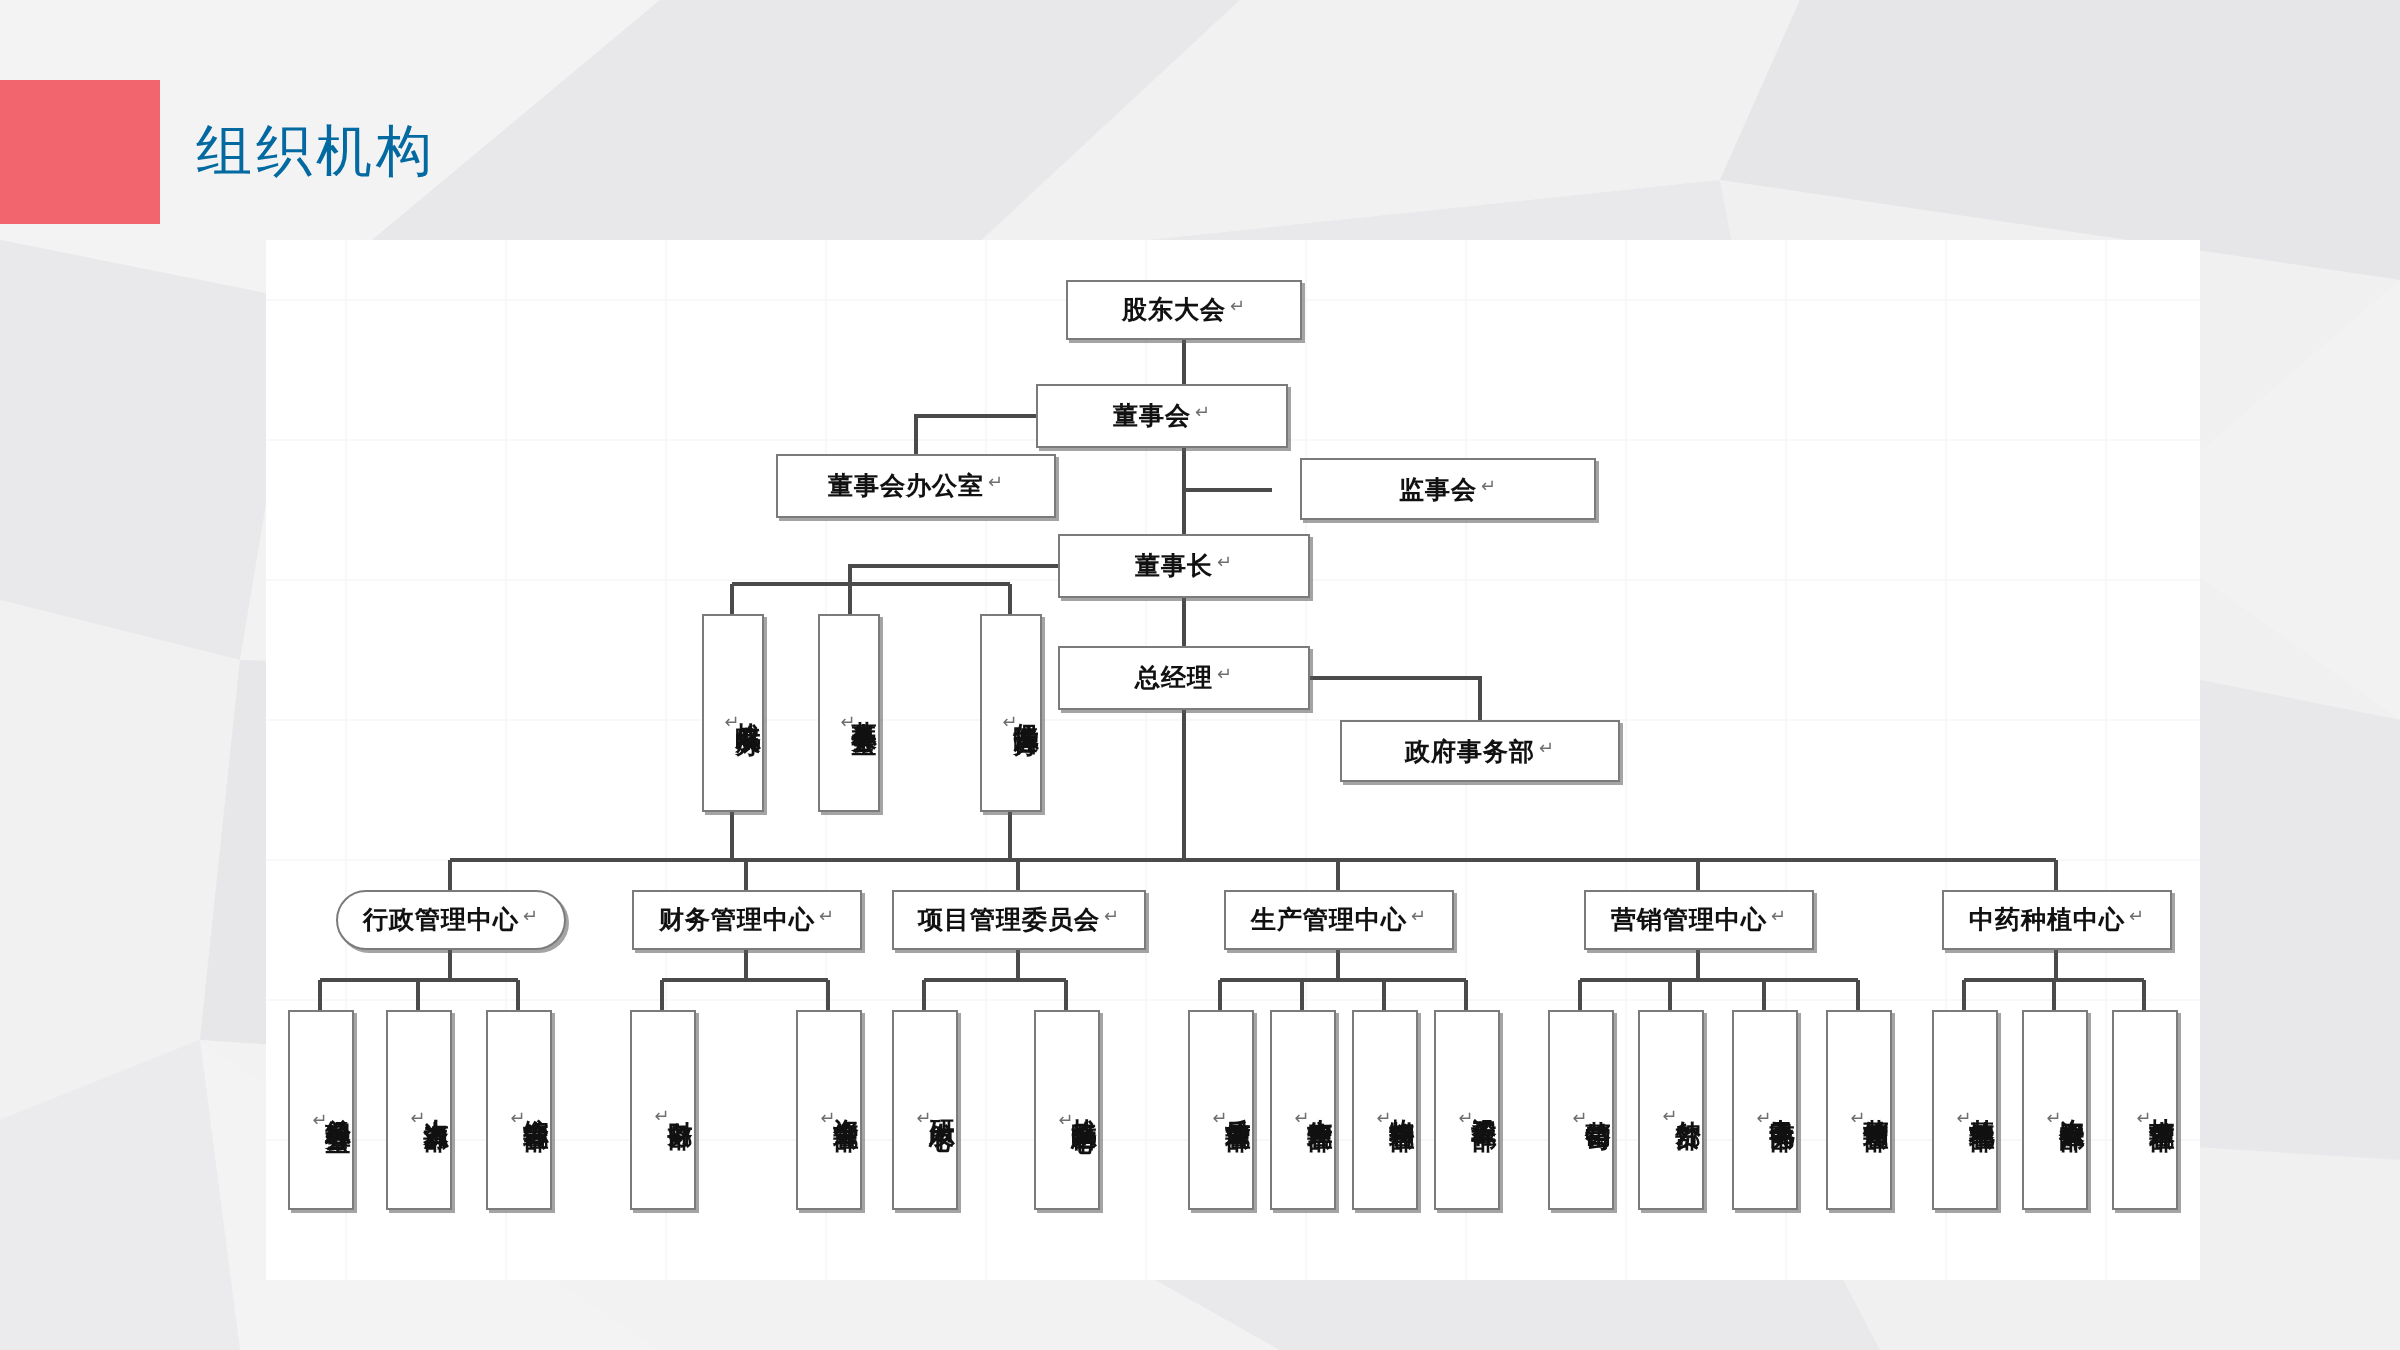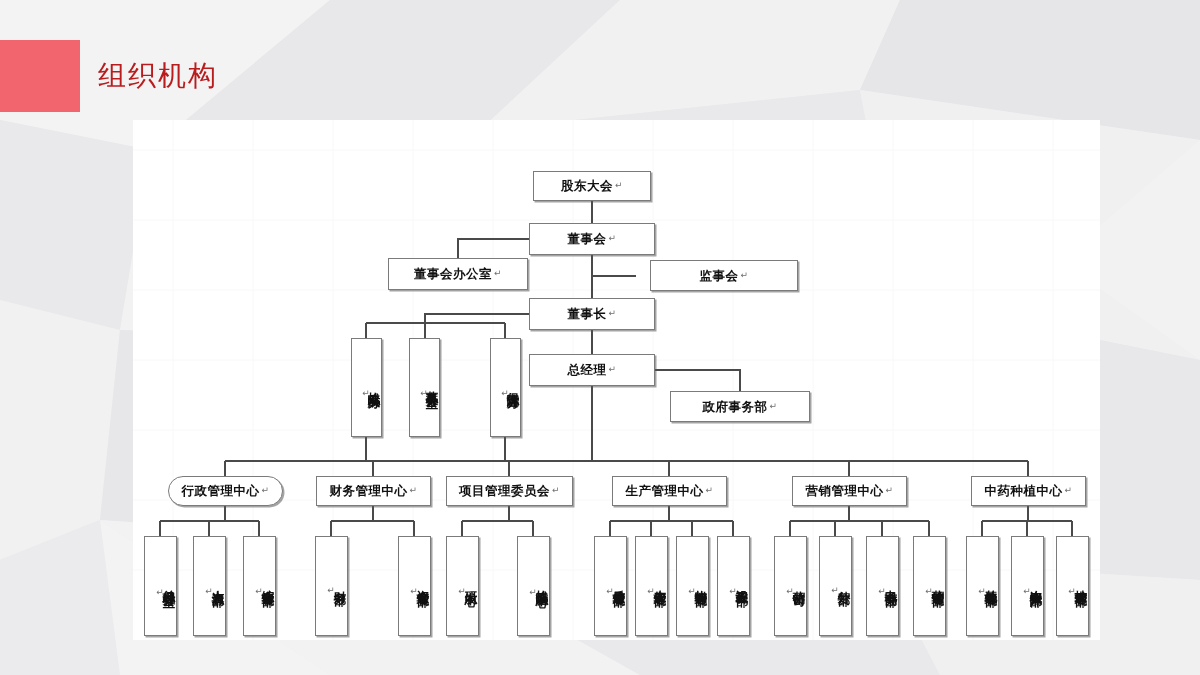--- a/index.html
+++ b/index.html
@@ -13,35 +13,35 @@
   
   #bg-poly{position:absolute;left:0;top:0;width:1200px;height:675px;z-index:0;}
 
   
   .accent-block{
     position:absolute;left:0;top:40px;width:80px;height:72px;
     background:#F2646E;z-index:2;
   }
   .deck-title{
     position:absolute;left:98px;top:57px;z-index:3;
-    font-size:28px;line-height:38px;color:#b91c1c;
+    font-size:28px;line-height:38px;color:#0369a1;
     letter-spacing:2px;white-space:nowrap;
     font-family:"DejaVu Sans","Liberation Sans",sans-serif;
   }
 
   
   .chart-panel{
     position:absolute;left:133px;top:120px;width:967px;height:520px;
     background:#ffffff;z-index:1;overflow:hidden;
   }
   .chart-grid{position:absolute;left:0;top:0;width:100%;height:100%;
     opacity:.45;pointer-events:none;}
 
   
-  .orgchart{position:absolute;left:0;top:0;width:967px;height:520px;margin-top:31px;}
+  .orgchart{position:absolute;left:0;top:0;width:967px;height:520px;}
   .wires{position:absolute;left:0;top:0;width:967px;height:520px;z-index:1;}
 
   .node{
     position:absolute;z-index:2;box-sizing:border-box;
     background:#ffffff;
     border:1px solid #7b7b7b;
     box-shadow:1.5px 1.5px 0 rgba(90,90,90,.55);
     display:flex;align-items:center;justify-content:center;
     color:#111;
     font-family:"DejaVu Sans","Liberation Sans",sans-serif;
@@ -192,21 +192,21 @@
       <line x1="849" y1="370" x2="849" y2="385"></line>
       <line x1="894" y1="370" x2="894" y2="385"></line>
       <line x1="939" y1="370" x2="939" y2="385"></line>
     </svg>
 
     <div id="node-layer">
         <div class="node h" style="left: 400px; top: 20px; width: 118px; height: 30px;">
           <span>股东大会</span>
           <span class="pilcrow">↵</span>
         </div>
-        <div class="node h" style="left: 396px; top: 72px; width: 126px; height: 32px;">
+        <div class="node h" style="left: 385px; top: 72px; width: 126px; height: 32px;">
           <span>董事会</span>
           <span class="pilcrow">↵</span>
         </div>
         <div class="node h" style="left: 255px; top: 107px; width: 140px; height: 32px;">
           <span>董事会办公室</span>
           <span class="pilcrow">↵</span>
         </div>
         <div class="node h" style="left: 517px; top: 109px; width: 148px; height: 31px;">
           <span>监事会</span>
           <span class="pilcrow">↵</span>

